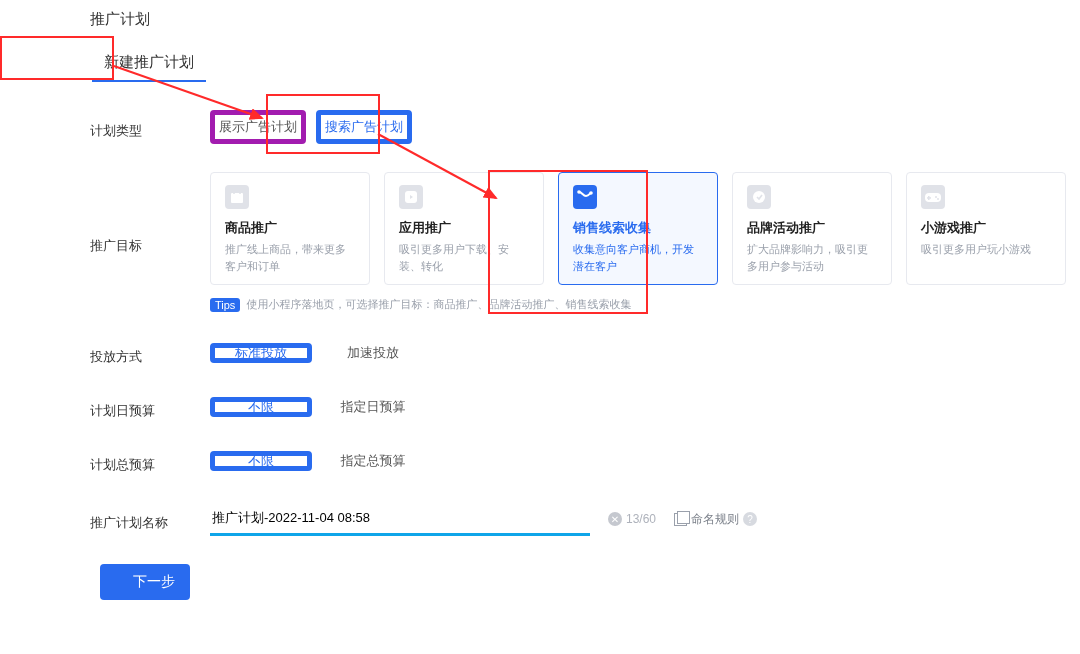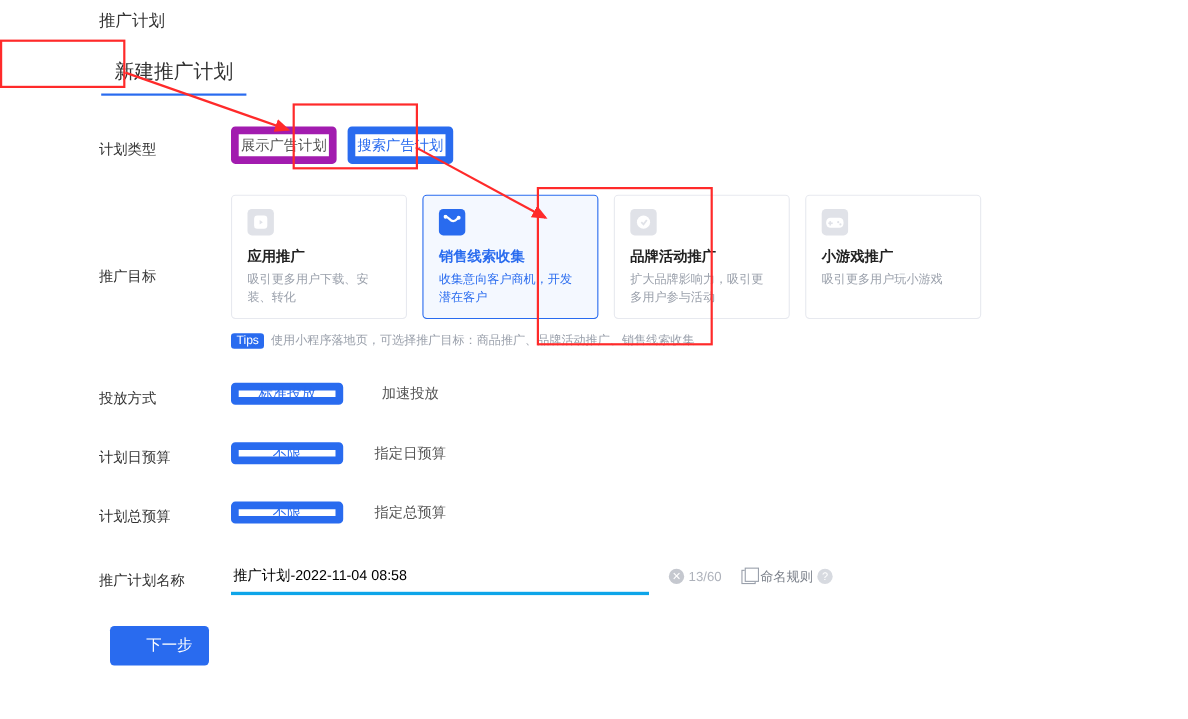--- a/index.html
+++ b/index.html
@@ -1,27 +1,27 @@
 <!DOCTYPE html>
 <html><head>
   <meta charset="utf-8">
   <style>
     * { box-sizing: border-box; margin: 0; padding: 0; }
     body { font-family: -apple-system, "PingFang SC", "Microsoft YaHei", sans-serif; font-size: 13px; color: #333; background: #fff; width: 1080px; }
     .page { padding: 10px 0 30px 90px; position: relative; }
     .title { font-size: 15px; color: #333; margin-bottom: 12px; }
     .tabrow { display: flex; }
-    .tab { padding: 12px 14px 10px; font-size: 18px; cursor: pointer; position: relative; }
+    .tab { padding: 12px 14px 10px; font-size: 15px; cursor: pointer; position: relative; }
     .tab.active::after { content: ""; position: absolute; left: 2px; right: 2px; bottom: 0; height: 2px; background: #296bef; }
     .panel { margin-top: 28px; }
     .row { display: flex; align-items: center; margin-bottom: 28px; }
     .row .label { width: 120px; font-size: 13px; color: #333; padding-top: 8px; }
     .row .field { flex: 1; }
     .seg { display: flex; gap: 10px; }
-    .btn-seg { min-width: 96px; height: 34px; display: flex; align-items: center; justify-content: center; border: 7px solid #a21caf; border-radius: 4px; background: #fff; font-size: 13px; cursor: pointer; color: #555; }
+    .btn-seg { min-width: 96px; height: 34px; display: flex; align-items: center; justify-content: center; border: 5px solid #a21caf; border-radius: 4px; background: #fff; font-size: 13px; cursor: pointer; color: #555; }
     .btn-seg.selected { border-color: #296bef; color: #296bef; }
     .btn-seg.small { min-width: 102px; height: 20px; }
     .cards { display: flex; gap: 14px; flex-wrap: wrap; }
     .card { width: 160px; min-height: 110px; border: 1px solid #e7e9ef; border-radius: 4px; padding: 12px 14px 10px; cursor: pointer; background: #fff; }
     .card.selected { border-color: #296bef; background: #f4f8ff; }
     .card .ic { width: 24px; height: 24px; border-radius: 4px; background: #e0e2e8; display: flex; align-items: center; justify-content: center; color: #fff; margin-bottom: 10px; }
     .card.selected .ic { background: #296bef; }
     .card .ic svg, .card .ic span.g { display: block; }
     .card .ct { font-size: 13px; font-weight: 600; margin-bottom: 4px; color: #222; }
     .card.selected .ct { color: #296bef; }
@@ -61,20 +61,30 @@
           <div class="btn-seg">展示广告计划</div>
           <div class="btn-seg selected">搜索广告计划</div>
         </div>
       </div>
     </div>
 
     <div class="row">
       <div class="label">推广目标</div>
       <div class="field">
         <div class="cards">
+          <div class="card">
+            <div class="ic">
+              <svg width="16" height="16" viewBox="0 0 16 16">
+                  <rect x="2" y="4" width="12" height="10" rx="1" fill="#fff"></rect>
+                  <path d="M5 5V3a3 3 0 0 1 6 0v2" stroke="#e0e2e8" stroke-width="1.5" fill="none"></path>
+                </svg>
+            </div>
+            <div class="ct">商品推广</div>
+            <div class="cd">推广线上商品，带来更多客户和订单</div>
+          </div>
           <div class="card">
             <div class="ic">
               <svg width="14" height="14" viewBox="0 0 14 14">
                   <rect x="1" y="1" width="12" height="12" rx="3" fill="#fff"></rect>
                   <path d="M6 9l3-2-3-2v4z" fill="#e0e2e8"></path>
                 </svg>
             </div>
             <div class="ct">应用推广</div>
             <div class="cd">吸引更多用户下载、安装、转化</div>
           </div>

